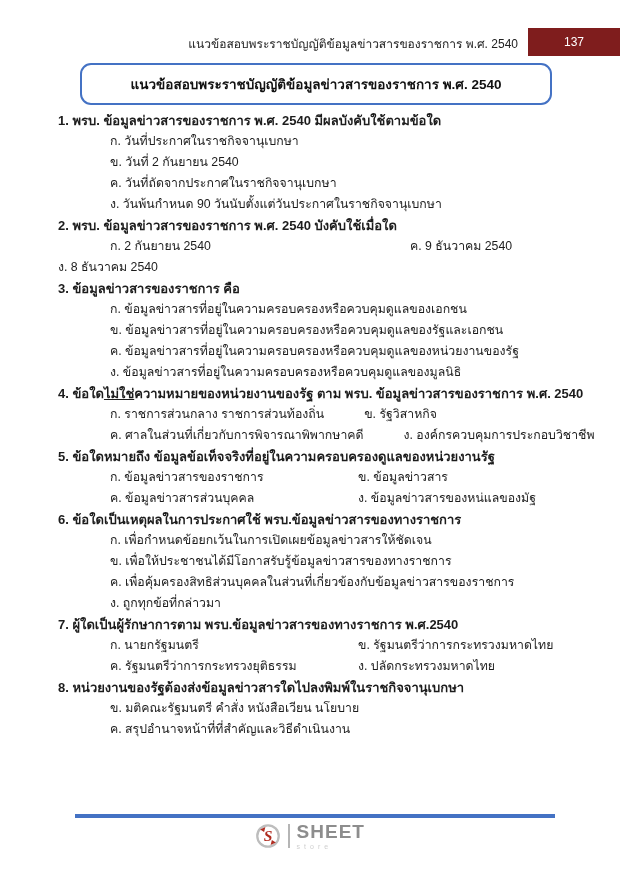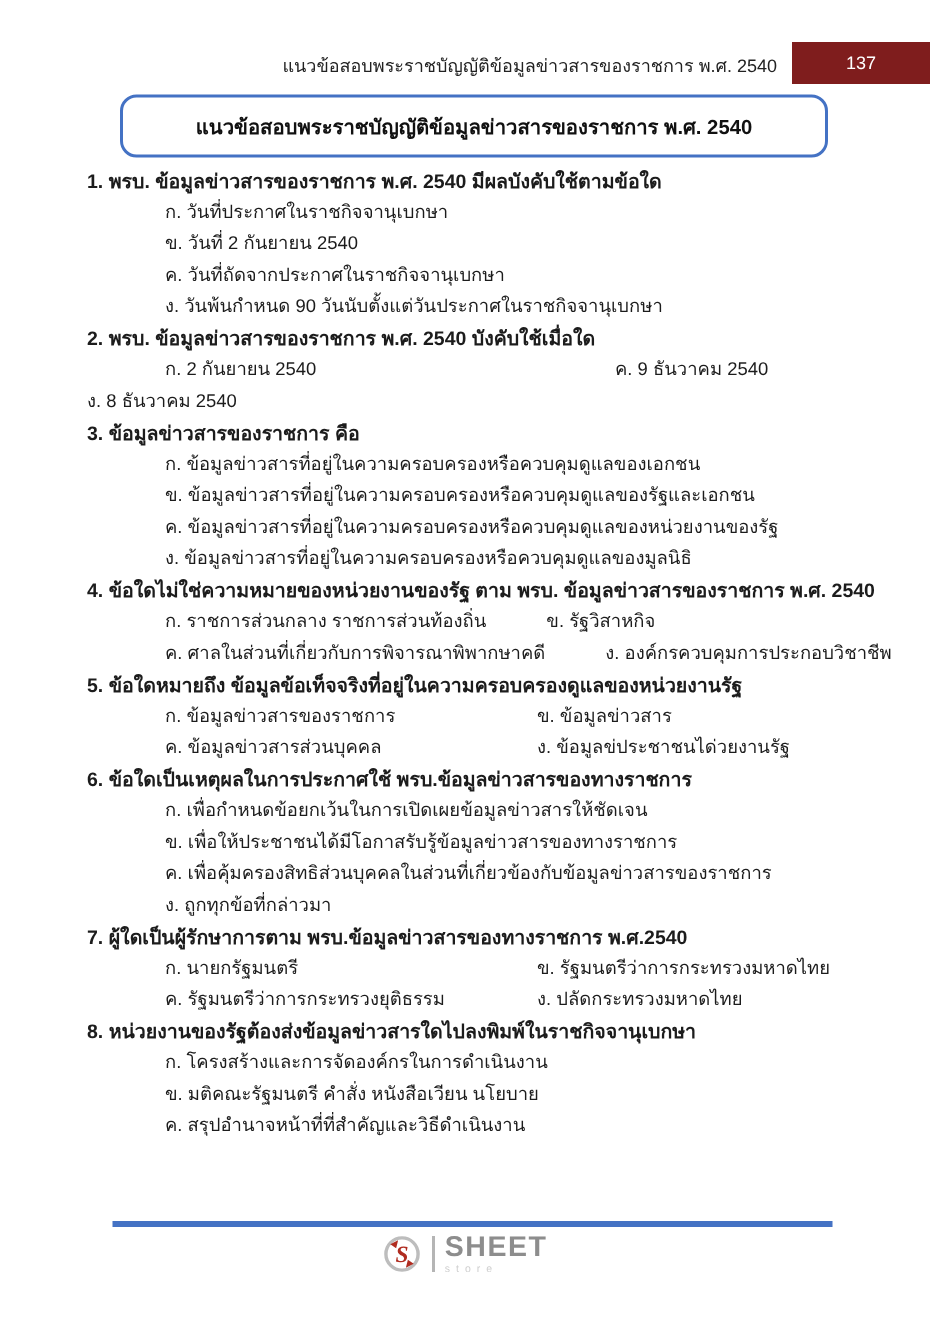--- a/index.html
+++ b/index.html
@@ -35,21 +35,21 @@
     display: flex; align-items: center; justify-content: center;
     font-weight: bold; font-size: 13.5px; color: #111;
   }
 
   
   .content { position: absolute; top: 110px; left: 58px; right: 36px; }
   .q-text {
     font-weight: bold; font-size: 13px;
     height: 21px; line-height: 21px; white-space: nowrap;
   }
-  .q-text .u { }
+  .q-text .u { text-decoration: underline; }
   .choice {
     padding-left: 52px; font-size: 12.3px;
     height: 21px; line-height: 21px; white-space: nowrap;
   }
   .choice-grid { display: grid; grid-template-columns: 300px auto; }
   .choice-grid .c-right { padding-left: 0; }
   .choice-row { display: flex; height: 21px; line-height: 21px; }
   .choice-row .c2 { padding-left: 40px; font-size: 12.3px; white-space: nowrap; }
 
   
@@ -123,21 +123,21 @@
         <span class="c2">ง. องค์กรควบคุมการประกอบวิชาชีพ</span>
       </div>
     </div>
 
     <div class="q-block">
       <div class="q-text">5. ข้อใดหมายถึง ข้อมูลข้อเท็จจริงที่อยู่ในความครอบครองดูแลของหน่วยงานรัฐ</div>
       <div class="choice-grid">
         <div class="choice">ก. ข้อมูลข่าวสารของราชการ</div>
         <div class="choice c-right">ข. ข้อมูลข่าวสาร</div>
         <div class="choice">ค. ข้อมูลข่าวสารส่วนบุคคล</div>
-        <div class="choice c-right">ง. ข้อมูลข่ประชาชนได่วยงานรัฐ</div>
+        <div class="choice c-right">ง. ข้อมูลข่าวสารของหน่แลของมัฐ</div>
       </div>
     </div>
 
     <div class="q-block">
       <div class="q-text">6. ข้อใดเป็นเหตุผลในการประกาศใช้ พรบ.ข้อมูลข่าวสารของทางราชการ</div>
       <div class="choice">ก. เพื่อกำหนดข้อยกเว้นในการเปิดเผยข้อมูลข่าวสารให้ชัดเจน</div>
       <div class="choice">ข. เพื่อให้ประชาชนได้มีโอกาสรับรู้ข้อมูลข่าวสารของทางราชการ</div>
       <div class="choice">ค. เพื่อคุ้มครองสิทธิส่วนบุคคลในส่วนที่เกี่ยวข้องกับข้อมูลข่าวสารของราชการ</div>
       <div class="choice">ง. ถูกทุกข้อที่กล่าวมา</div>
     </div>
@@ -147,21 +147,20 @@
       <div class="choice-grid">
         <div class="choice">ก. นายกรัฐมนตรี</div>
         <div class="choice c-right">ข. รัฐมนตรีว่าการกระทรวงมหาดไทย</div>
         <div class="choice">ค. รัฐมนตรีว่าการกระทรวงยุติธรรม</div>
         <div class="choice c-right">ง. ปลัดกระทรวงมหาดไทย</div>
       </div>
     </div>
 
     <div class="q-block">
       <div class="q-text">8. หน่วยงานของรัฐต้องส่งข้อมูลข่าวสารใดไปลงพิมพ์ในราชกิจจานุเบกษา</div>
-      <div class="choice">ก. โครงสร้างและการจัดองค์กรในการดำเนินงาน</div>
       <div class="choice">ข. มติคณะรัฐมนตรี คำสั่ง หนังสือเวียน นโยบาย</div>
       <div class="choice">ค. สรุปอำนาจหน้าที่ที่สำคัญและวิธีดำเนินงาน</div>
     </div>
 
   </div>
 
   <div class="footer-rule"></div>
 
   <div class="footer-logo">
     <svg class="logo-mark" viewBox="0 0 40 40">

